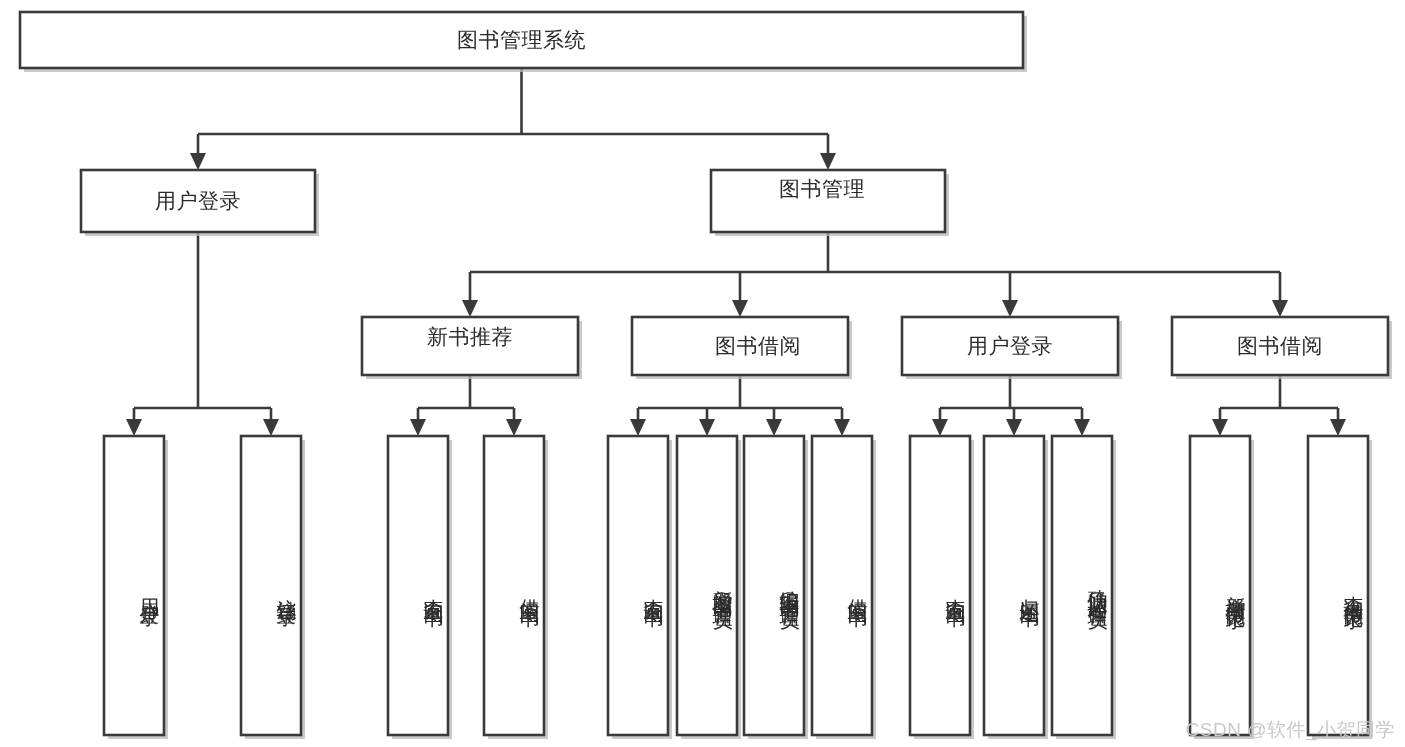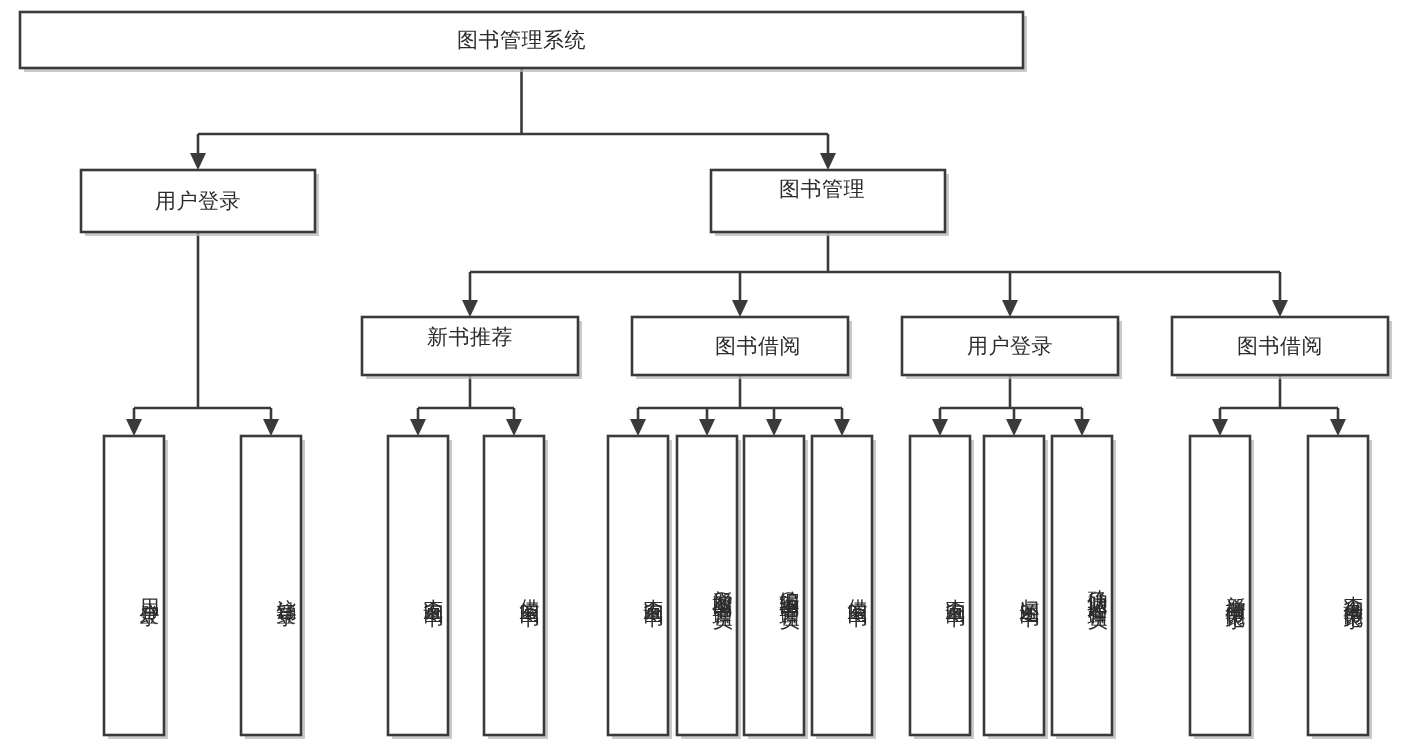--- a/index.html
+++ b/index.html
@@ -203,13 +203,14 @@
       <div class="node-label vertical tall" style="left: 677px; top: 436px; width: 60px; height: 299px; font-size: 20px;">新增图书（管理员）</div>
       <div class="node-label vertical tall" style="left: 744px; top: 436px; width: 60px; height: 299px; font-size: 20px;">编辑图书（管理员）</div>
       <div class="node-label vertical" style="left: 812px; top: 436px; width: 60px; height: 299px; font-size: 20px;">借阅图书</div>
       <div class="node-label vertical" style="left: 910px; top: 436px; width: 60px; height: 299px; font-size: 20px;">查询图书</div>
       <div class="node-label vertical" style="left: 984px; top: 436px; width: 60px; height: 299px; font-size: 20px;">归还图书</div>
       <div class="node-label vertical tall" style="left: 1052px; top: 436px; width: 60px; height: 299px; font-size: 20px;">确认归还（管理员）</div>
       <div class="node-label vertical" style="left: 1190px; top: 436px; width: 60px; height: 299px; font-size: 20px;">新增借阅记录</div>
       <div class="node-label vertical" style="left: 1308px; top: 436px; width: 60px; height: 299px; font-size: 20px;">查询借阅记录</div>
     </div>
 
+  <div class="watermark">CSDN @软件_小贺同学</div>
 </div>
 
 </body></html>

